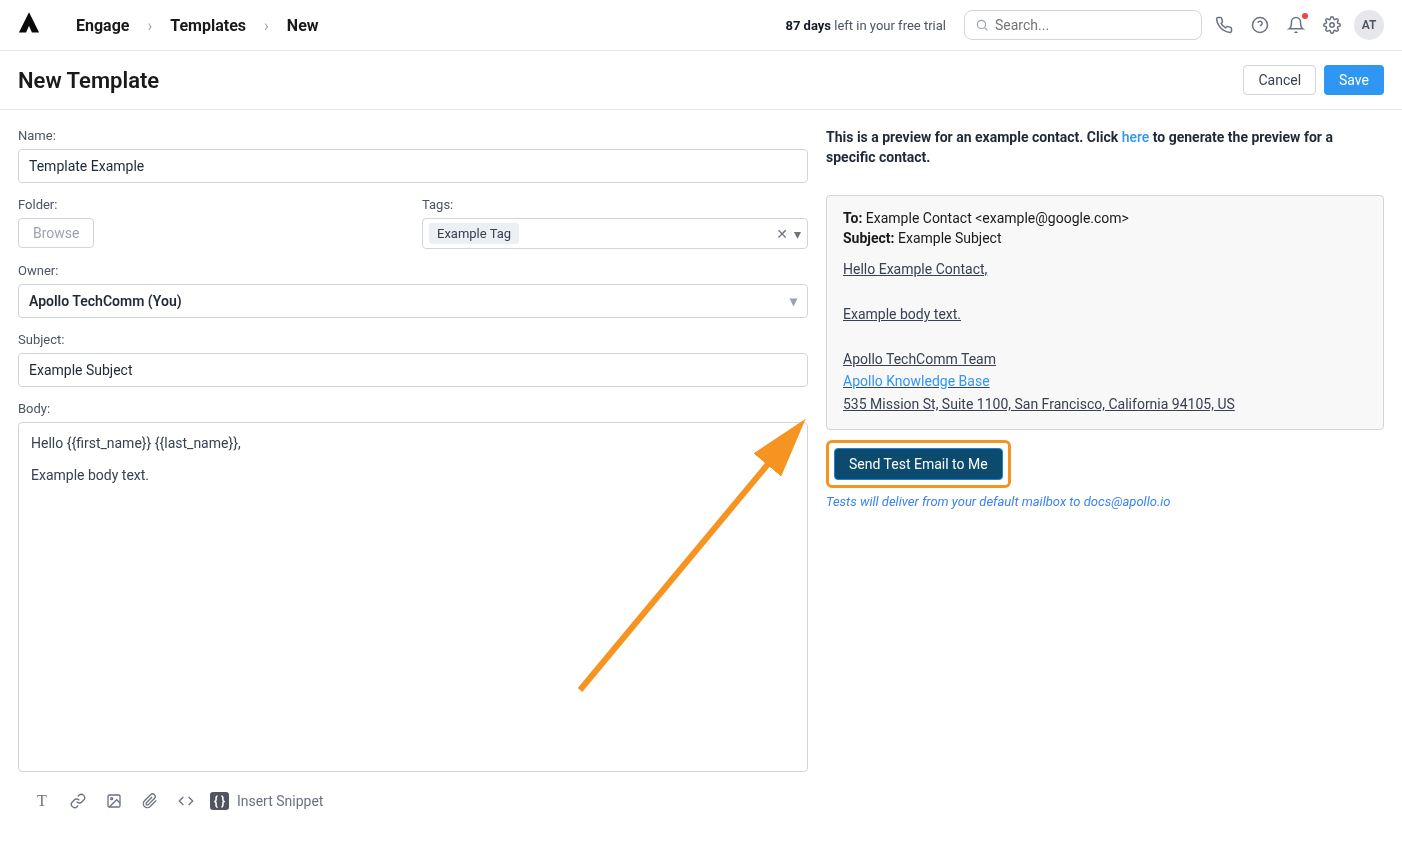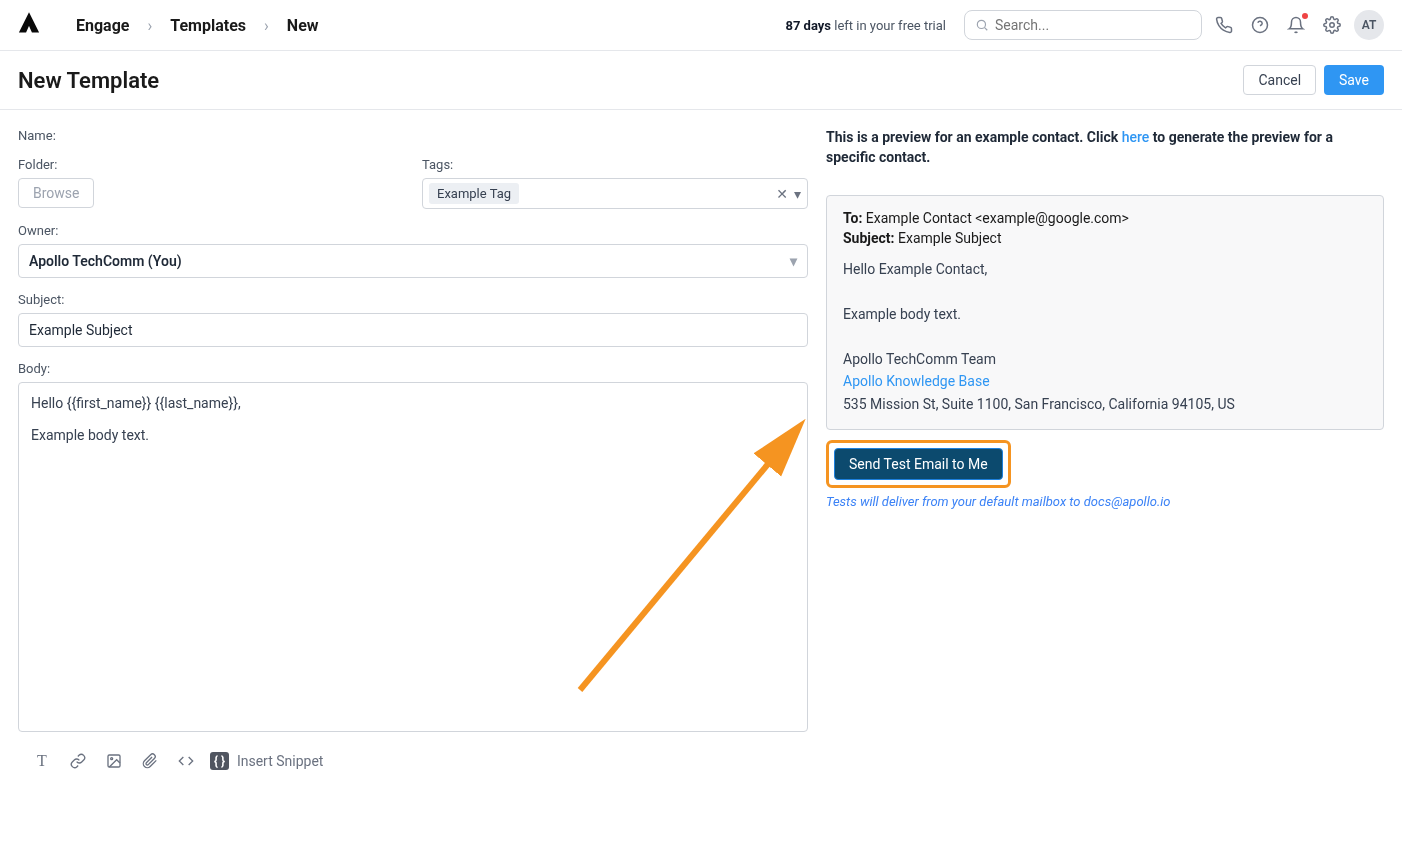--- a/index.html
+++ b/index.html
@@ -268,20 +268,21 @@
       margin-bottom: 10px;
     }
     .preview-meta {
       margin-bottom: 4px;
     }
     .preview-meta b { font-weight: 700; }
     .preview-body {
       margin-top: 12px;
       line-height: 1.6;
       color: #374151;
+      text-decoration: underline;
     }
     .preview-body a {
       color: #2f96f3;
       text-decoration: none;
     }
     .send-test-wrap {
       display: inline-block;
       border: 3px solid #f59421;
       border-radius: 6px;
       padding: 5px;
@@ -371,20 +372,21 @@
   <div class="page-title">New Template</div>
   <div class="spacer"></div>
   <button class="btn btn-secondary">Cancel</button>
   <button class="btn btn-primary btn-gap">Save</button>
 </div>
 
 <div class="content left-wrap">
   <div class="left-col">
     <div class="field-row">
       <label class="field-label">Name:</label>
+      <input class="text-input" type="text" value="Template Example" style="">
     </div>
     <div class="two-col field-row">
       <div>
         <label class="field-label">Folder:</label>
         <button class="browse-btn">Browse</button>
       </div>
       <div>
         <label class="field-label">Tags:</label>
         <div class="tag-input">
           <span class="tag-chip">Example Tag</span>

